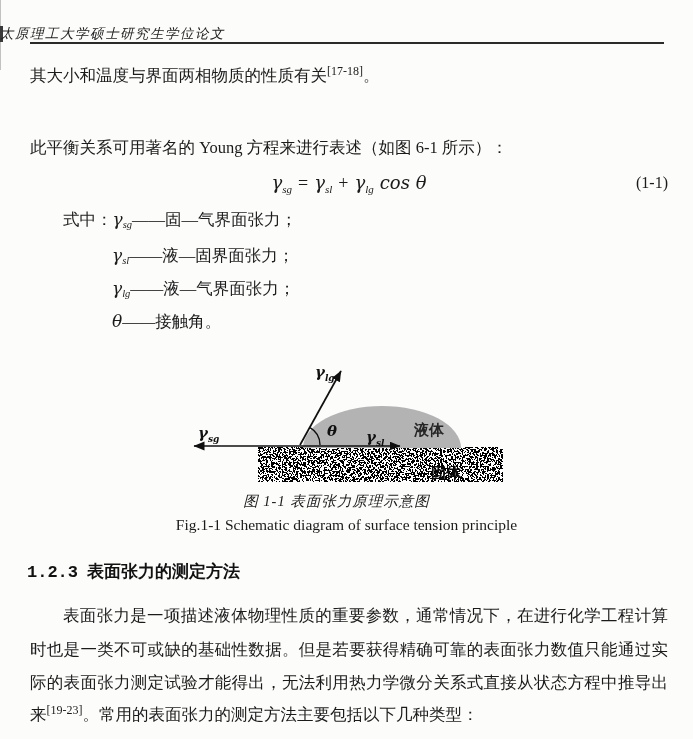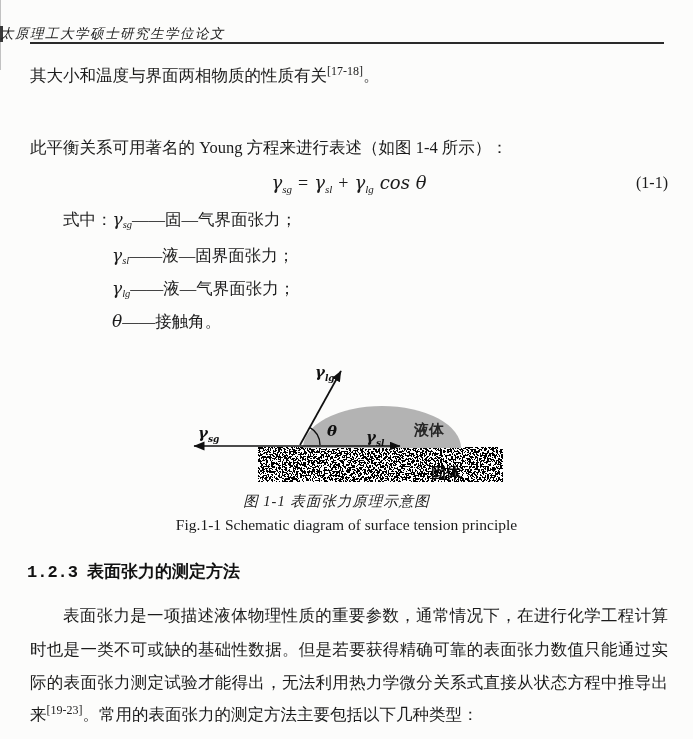--- a/index.html
+++ b/index.html
@@ -54,21 +54,21 @@
   <div class="edgeline"></div>
   <div class="artifact"></div>
 
   <div class="hdr">太原理工大学硕士研究生学位论文</div>
   <div class="hrule"></div>
 
   <div class="tline" style="top:60px">
     <span>其大小和温度与界面两相物质的性质有关</span><sup class="cite">[17-18]</sup><span>。</span>
   </div>
 
-  <div class="tline" style="top:132px">此平衡关系可用著名的 Young 方程来进行表述（如图 1-4 所示）：</div>
+  <div class="tline" style="top:132px">此平衡关系可用著名的 Young 方程来进行表述（如图 6-1 所示）：</div>
 
   <div class="eqwrap">
     <span class="eq"><i>γ</i><sub>sg</sub><span class="op">=</span><i>γ</i><sub>sl</sub><span class="op">+</span><i>γ</i><sub>lg</sub><i class="fn">cos θ</i></span>
     <span class="eqnum">(1-1)</span>
   </div>
 
   <div class="defrow" style="top:203px">
     <span class="lead">式中：</span><span class="sym"><i>γ</i><sub>sg</sub></span><span>——</span><span>固—气界面张力；</span>
   </div>
   <div class="defrow sub2" style="top:272px">

